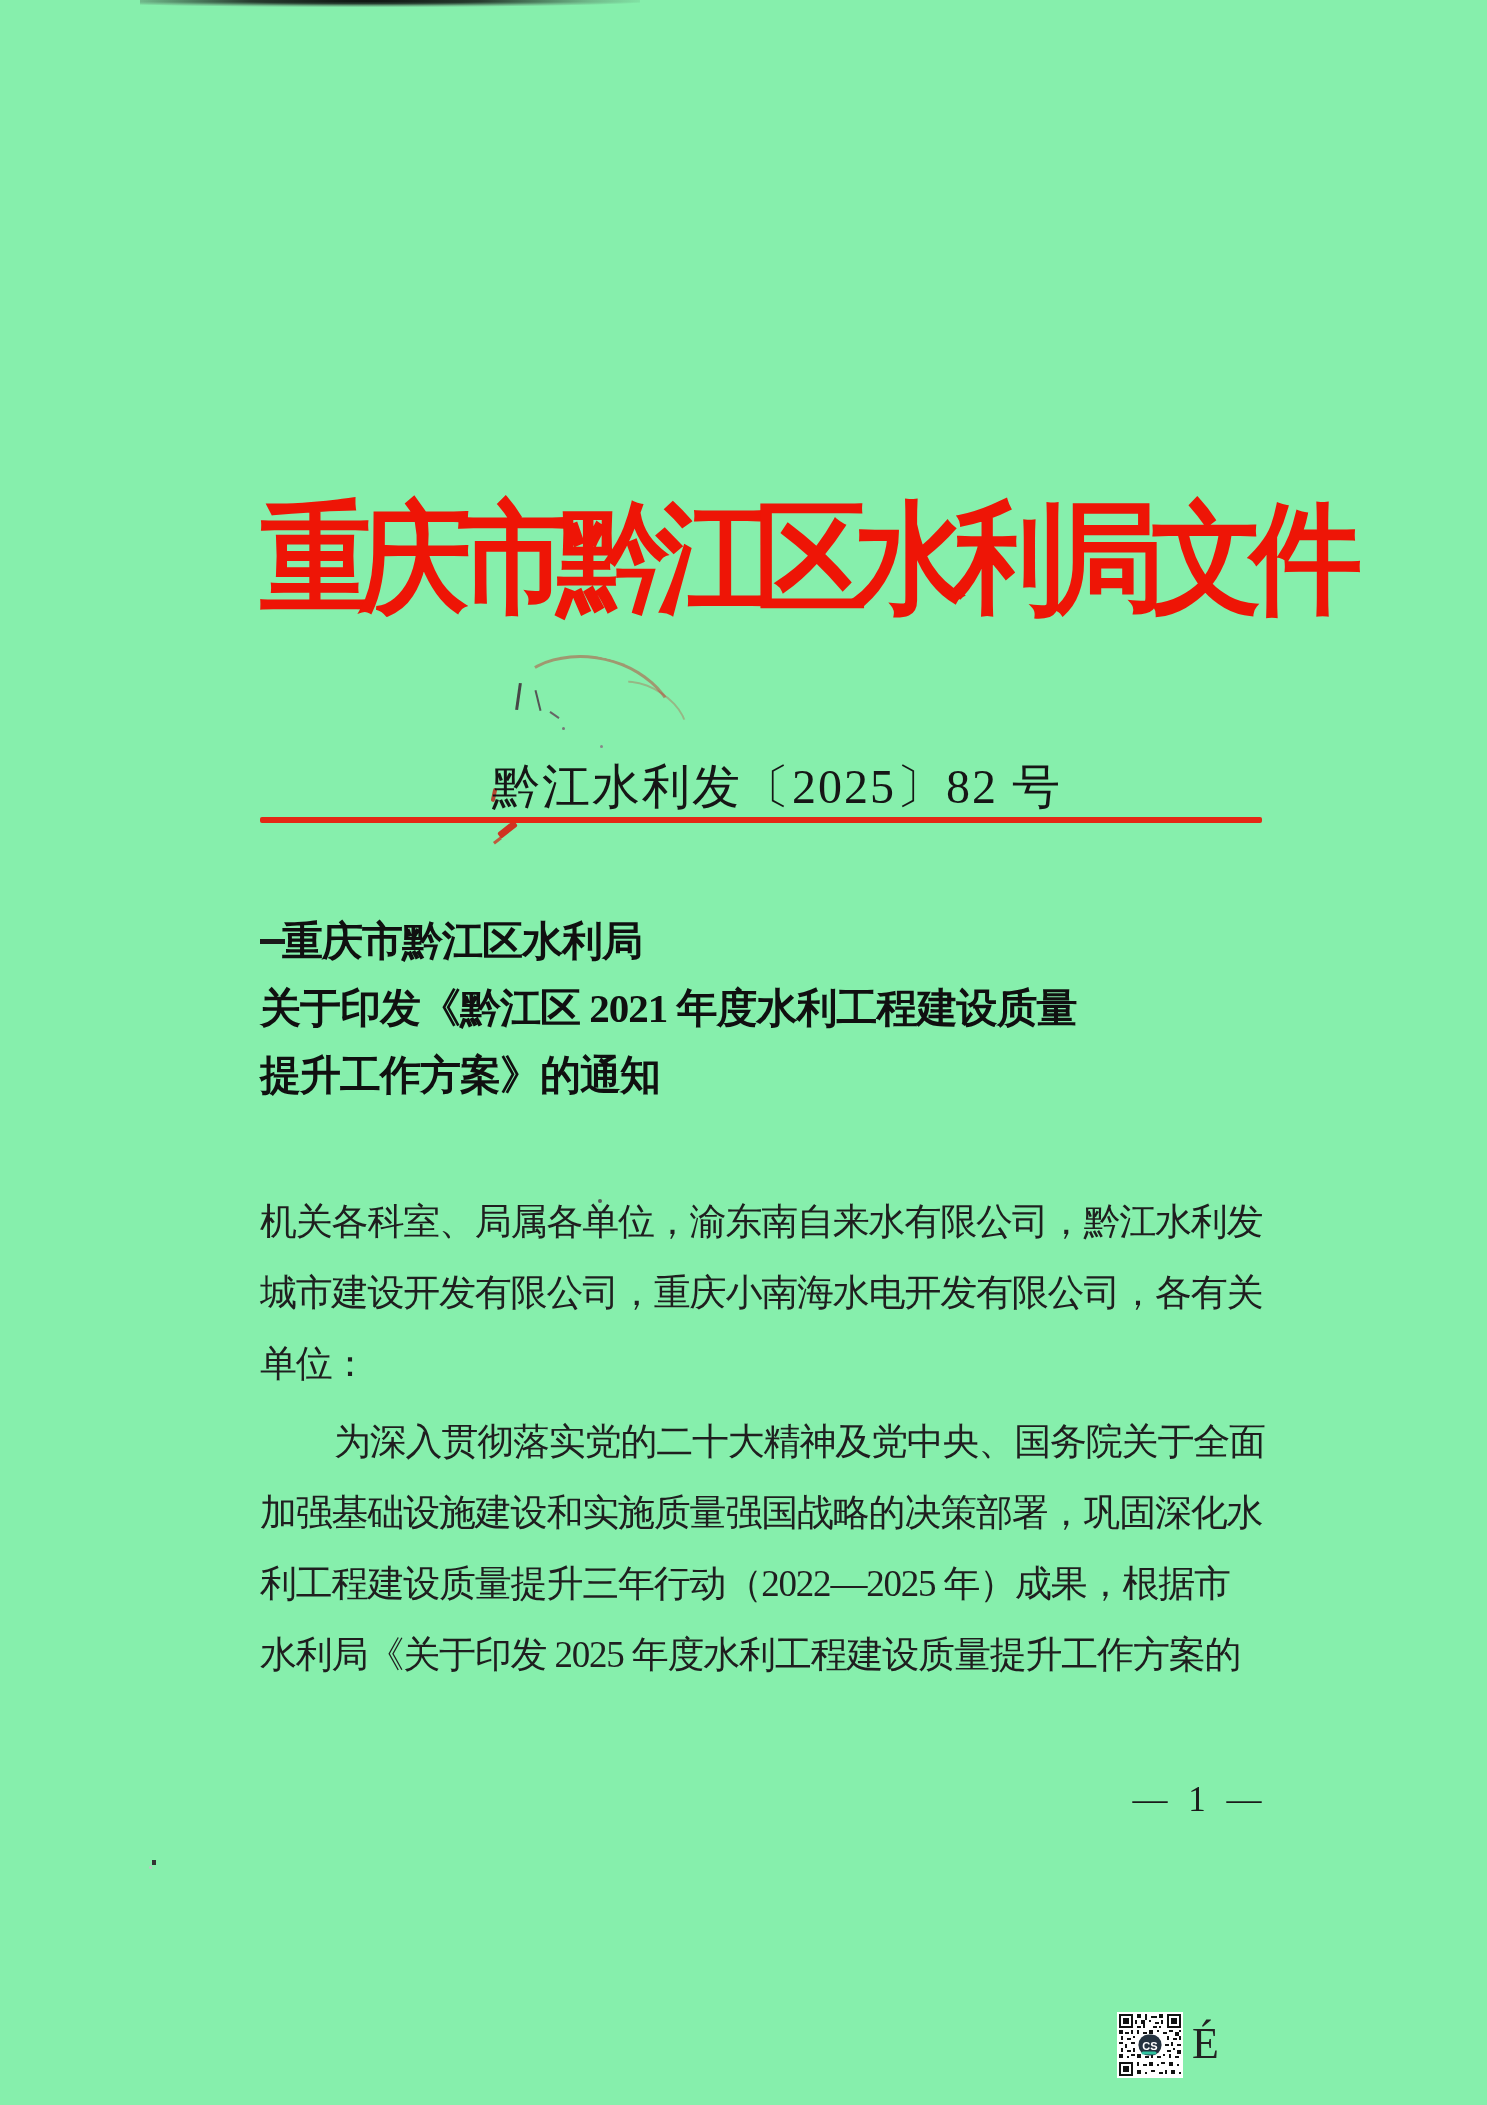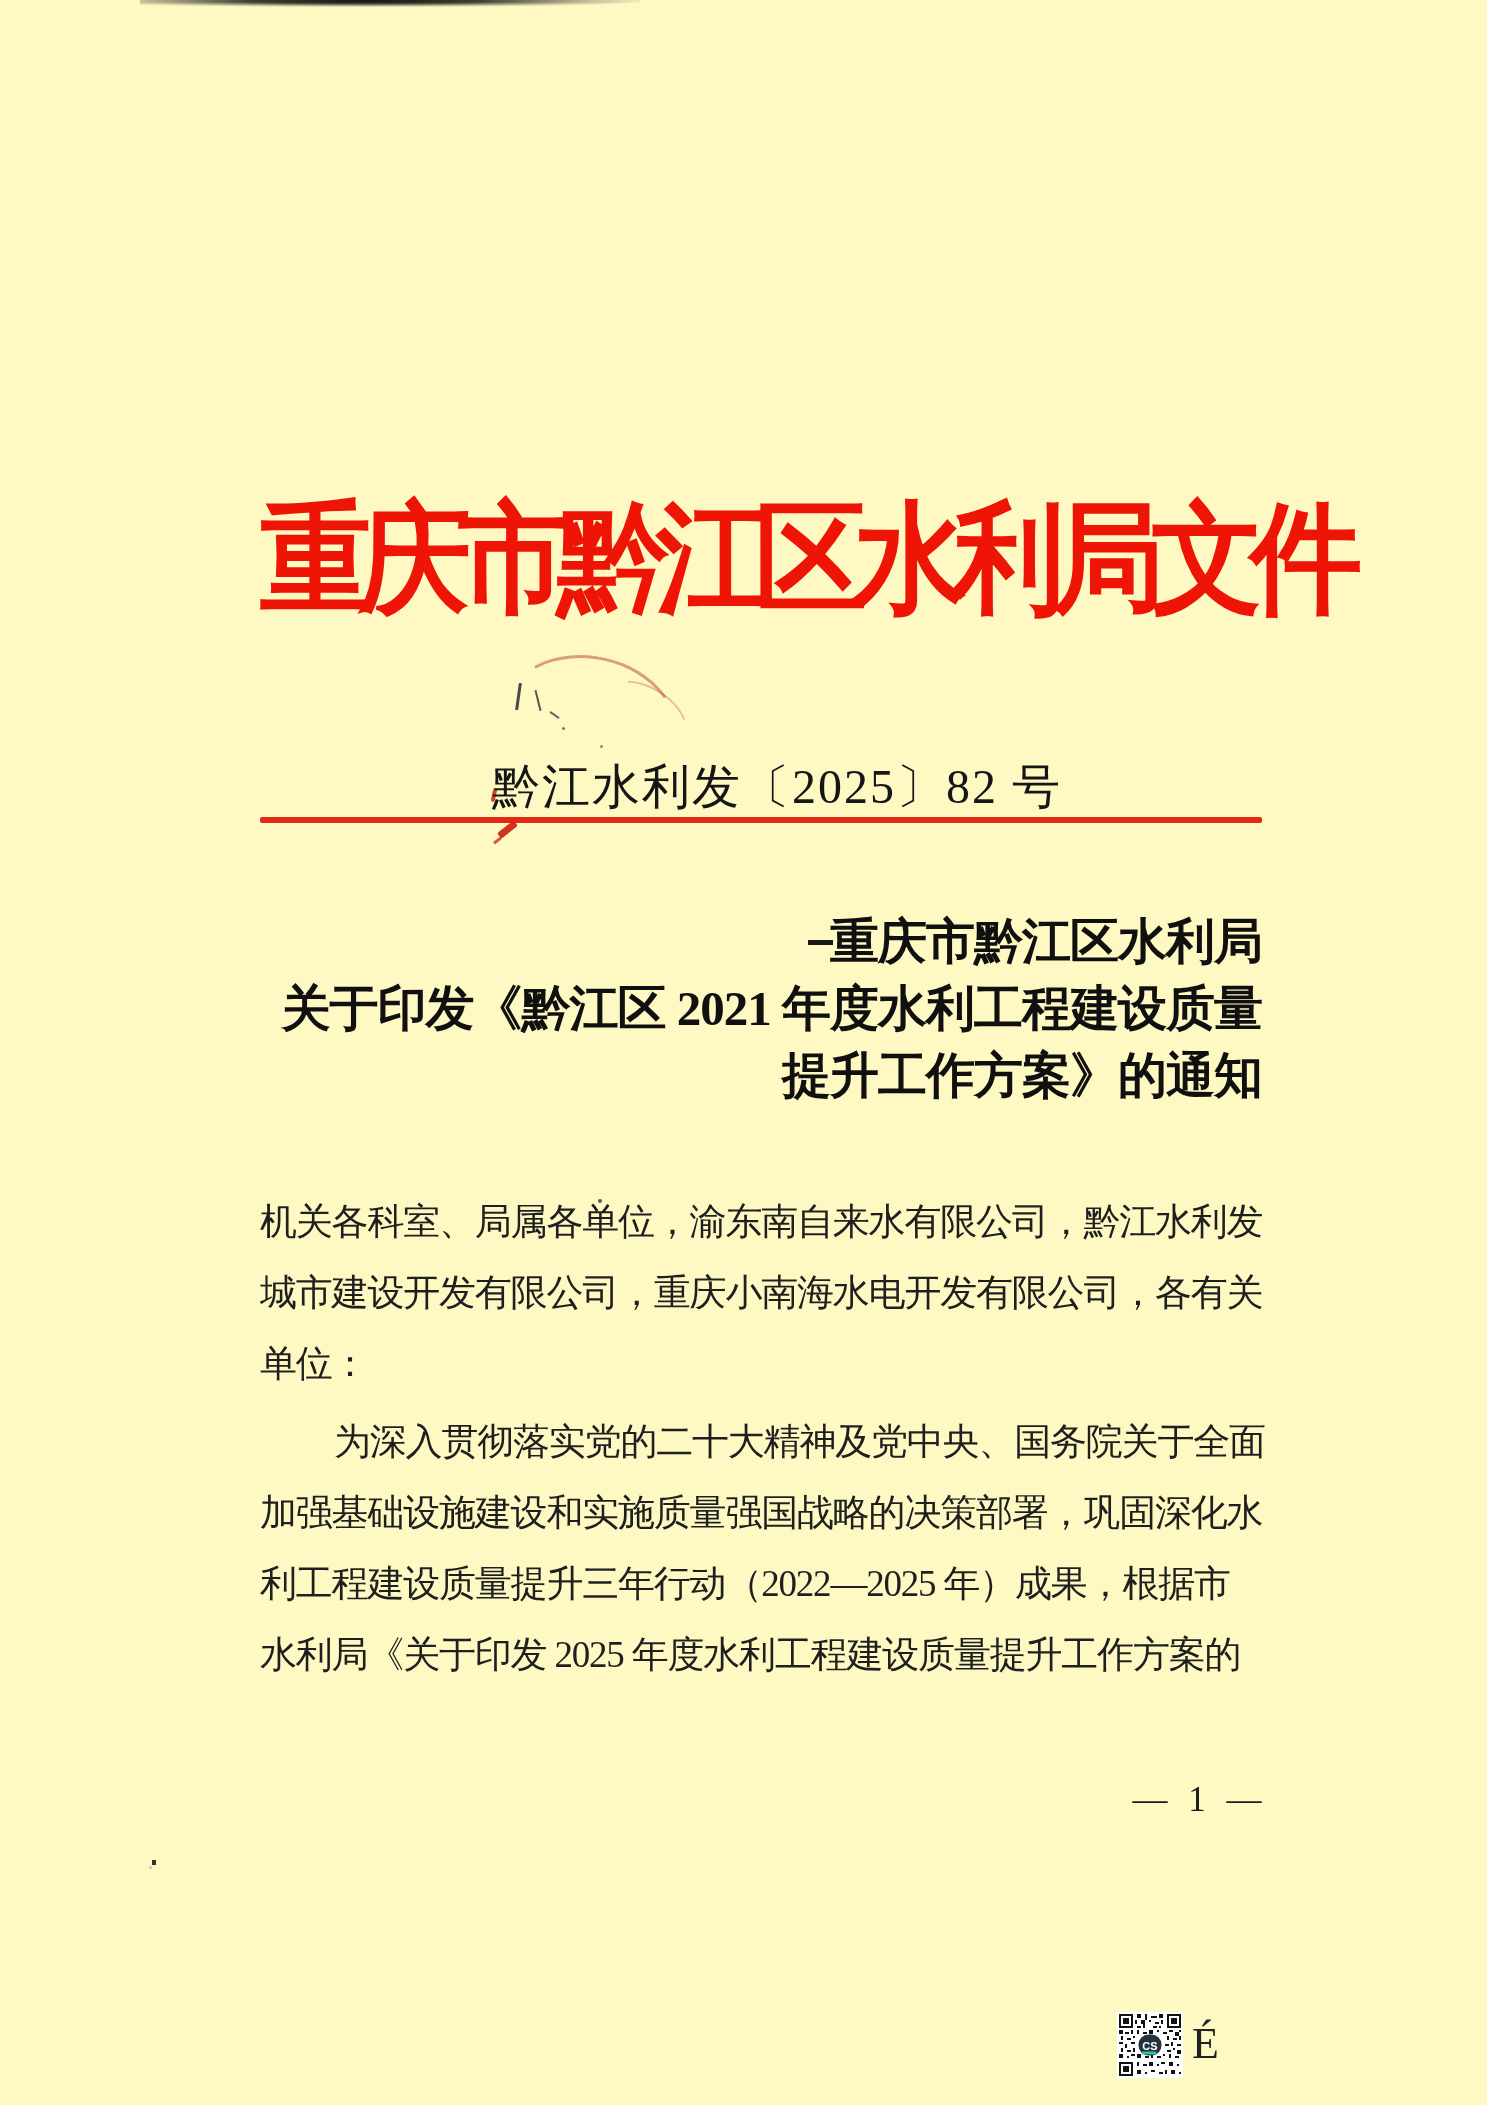--- a/index.html
+++ b/index.html
@@ -1,19 +1,19 @@
 <!DOCTYPE html>
 <html><head>
 <meta charset="utf-8">
 <style>
   html,body{margin:0;padding:0;background:#ffffff;}
   .page{
     position:relative;
     width:1487px;height:2105px;
-    background:#fef9c3;
+    background:#86efac;
     overflow:hidden;
     font-family:"Liberation Serif","DejaVu Serif",serif;
     color:#1c1c1c;
   }
   
   .column{position:absolute;left:260px;width:1002px;}
 
   
   .top-smudge{
     position:absolute;left:140px;top:-3px;width:500px;height:10px;
@@ -66,22 +66,22 @@
   .ink-2{position:absolute;left:537px;top:690px;width:2px;height:21px;background:#555;transform:rotate(-14deg);}
   .ink-3{position:absolute;left:549px;top:714px;width:11px;height:2px;background:#666;transform:rotate(35deg);}
   .ink-4{position:absolute;left:562px;top:727px;width:3px;height:3px;background:#777;border-radius:50%;}
   .ink-5{position:absolute;left:600px;top:745px;width:3px;height:3px;background:#888;border-radius:50%;}
   .red-tick{position:absolute;left:492px;top:788px;width:4px;height:14px;background:rgba(190,40,28,.85);transform:rotate(12deg);border-radius:2px;}
   .red-slash{position:absolute;left:497px;top:826px;width:21px;height:7px;background:#cf3322;transform:rotate(-38deg);border-radius:2px;}
   .red-slash-tail{position:absolute;left:493px;top:839px;width:9px;height:3px;background:rgba(207,51,34,.8);transform:rotate(-38deg);}
 
   .doc-title{
     top:908px;
-    text-align:right;
-    font-size:49px;
+    text-align:left;
+    font-size:41px;
     line-height:67px;
     font-weight:bold;
     letter-spacing:-1px;
     color:#101010;
     white-space:nowrap;
   }
   .title-dash{
     display:inline-block;width:25px;height:5px;background:#1a1a1a;
     vertical-align:middle;margin-right:-3px;position:relative;top:-4px;
   }

